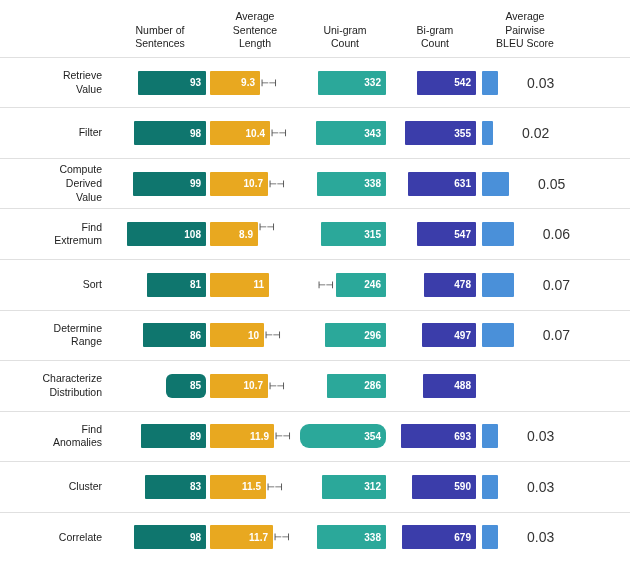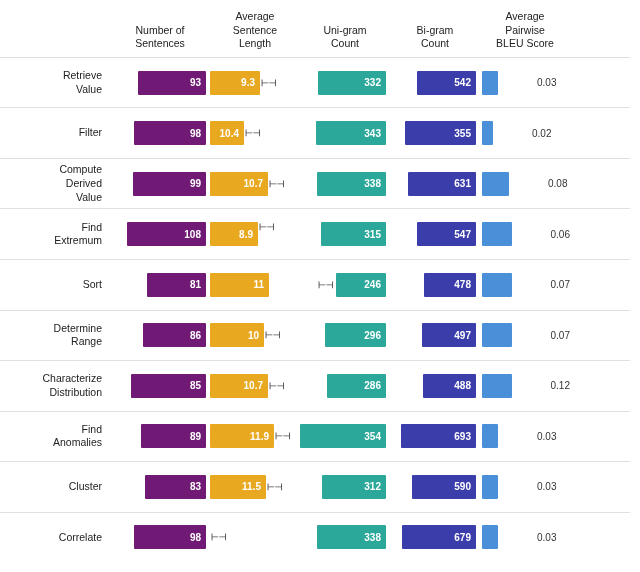--- a/index.html
+++ b/index.html
@@ -71,30 +71,30 @@
       display: flex;
       align-items: center;
       justify-content: flex-end;
       padding-right: 5px;
       font-size: 10px;
       font-weight: bold;
       color: #fff;
       height: 24px;
       border-radius: 1px;
     }
-    .bar.orange { background: #701a75; }
+    .bar.orange { background: #0f766e; }
     .bar.yellow { background: #E8A820; }
     .bar.teal { background: #2BA89A; }
     .bar.purple { background: #3B3DAA; }
     .bar.blue { background: #4A90D9; }
 
     .bar-label-outside {
-      font-size: 10px;
+      font-size: 14px;
       color: #333;
-      margin-left: 14px;
+      margin-left: 4px;
       padding-left: 25px;
     }
   </style>
 </head>
 <body>
 
 <div class="chart-container">
   <div class="header-row">
     <div class="col-header num-sentences">Number of<br>Sentences</div>
     <div class="col-header avg-sent">Average<br>Sentence<br>Length</div>
@@ -142,21 +142,21 @@
     <div class="row-label">Filter</div>
 
     <div class="bar-cell num-sentences">
       <div class="bar orange" style="width:72px;">
         98
       </div>
     </div>
 
     <div class="bar-cell avg-sent">
       <div style="display:flex;align-items:center;position:relative;">
-        <div class="bar yellow" style="width:34px;justify-content:flex-end;">
+        <div class="bar yellow" style="width:60px;justify-content:flex-end;">
           10.4
         </div>
         <span style="font-size:9px;color:#555;margin-left:1px;font-weight:bold;">⊢⊣</span>
       </div>
     </div>
 
     <div class="bar-cell unigram">
       <div class="bar teal" style="width:70px;">
         343
       </div>
@@ -198,21 +198,21 @@
     </div>
 
     <div class="bar-cell bigram">
       <div class="bar purple" style="width:68px;">
         631
       </div>
     </div>
 
     <div class="bar-cell bleu">
       <div class="bar blue" style="width:27px;justify-content:flex-end;padding-right:2px;"></div>
-      <span class="bar-label-outside">0.08</span>
+      <span class="bar-label-outside">0.05</span>
     </div>
   </div>
       <div class="data-row">
     <div class="row-label">Find<br>Extremum</div>
 
     <div class="bar-cell num-sentences">
       <div class="bar orange" style="width:79px;">
         108
       </div>
     </div>
@@ -310,21 +310,21 @@
 
     <div class="bar-cell bleu">
       <div class="bar blue" style="width:38px;justify-content:flex-end;padding-right:2px;"></div>
       <span class="bar-label-outside">0.07</span>
     </div>
   </div>
       <div class="data-row">
     <div class="row-label">Characterize<br>Distribution</div>
 
     <div class="bar-cell num-sentences">
-      <div class="bar orange" style="width:75px;">
+      <div class="bar orange" style="width:40px;border-radius:6px;">
         85
       </div>
     </div>
 
     <div class="bar-cell avg-sent">
       <div style="display:flex;align-items:center;position:relative;">
         <div class="bar yellow" style="width:58px;justify-content:flex-end;">
           10.7
         </div>
         <span style="font-size:9px;color:#555;margin-left:1px;font-weight:bold;">⊢⊣</span>
@@ -336,45 +336,41 @@
         286
       </div>
     </div>
 
     <div class="bar-cell bigram">
       <div class="bar purple" style="width:53px;">
         488
       </div>
     </div>
 
-    <div class="bar-cell bleu">
-      <div class="bar blue" style="width:64px;justify-content:flex-end;padding-right:2px;"></div>
-      <span class="bar-label-outside">0.12</span>
-    </div>
   </div>
       <div class="data-row">
     <div class="row-label">Find<br>Anomalies</div>
 
     <div class="bar-cell num-sentences">
       <div class="bar orange" style="width:65px;">
         89
       </div>
     </div>
 
     <div class="bar-cell avg-sent">
       <div style="display:flex;align-items:center;position:relative;">
         <div class="bar yellow" style="width:64px;justify-content:flex-end;">
           11.9
         </div>
         <span style="font-size:9px;color:#555;margin-left:1px;font-weight:bold;">⊢⊣</span>
       </div>
     </div>
 
     <div class="bar-cell unigram">
-      <div class="bar teal" style="width:94px;">
+      <div class="bar teal" style="width:94px;border-radius:9px;">
         354
       </div>
     </div>
 
     <div class="bar-cell bigram">
       <div class="bar purple" style="width:75px;">
         693
       </div>
     </div>
 
@@ -422,20 +418,23 @@
     <div class="row-label">Correlate</div>
 
     <div class="bar-cell num-sentences">
       <div class="bar orange" style="width:72px;">
         98
       </div>
     </div>
 
     <div class="bar-cell avg-sent">
       <div style="display:flex;align-items:center;position:relative;">
+        <div class="bar yellow" style="width:63px;justify-content:flex-end;">
+          11.7
+        </div>
         <span style="font-size:9px;color:#555;margin-left:1px;font-weight:bold;">⊢⊣</span>
       </div>
     </div>
 
     <div class="bar-cell unigram">
       <div class="bar teal" style="width:69px;">
         338
       </div>
     </div>
 

